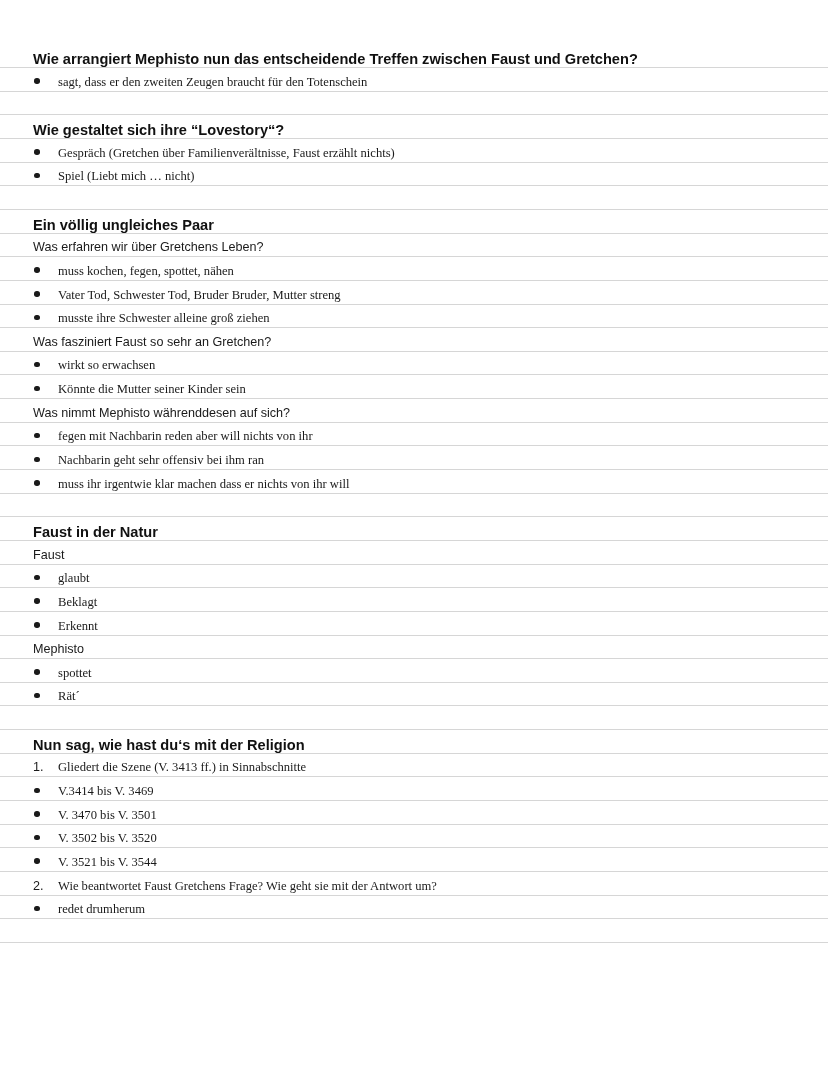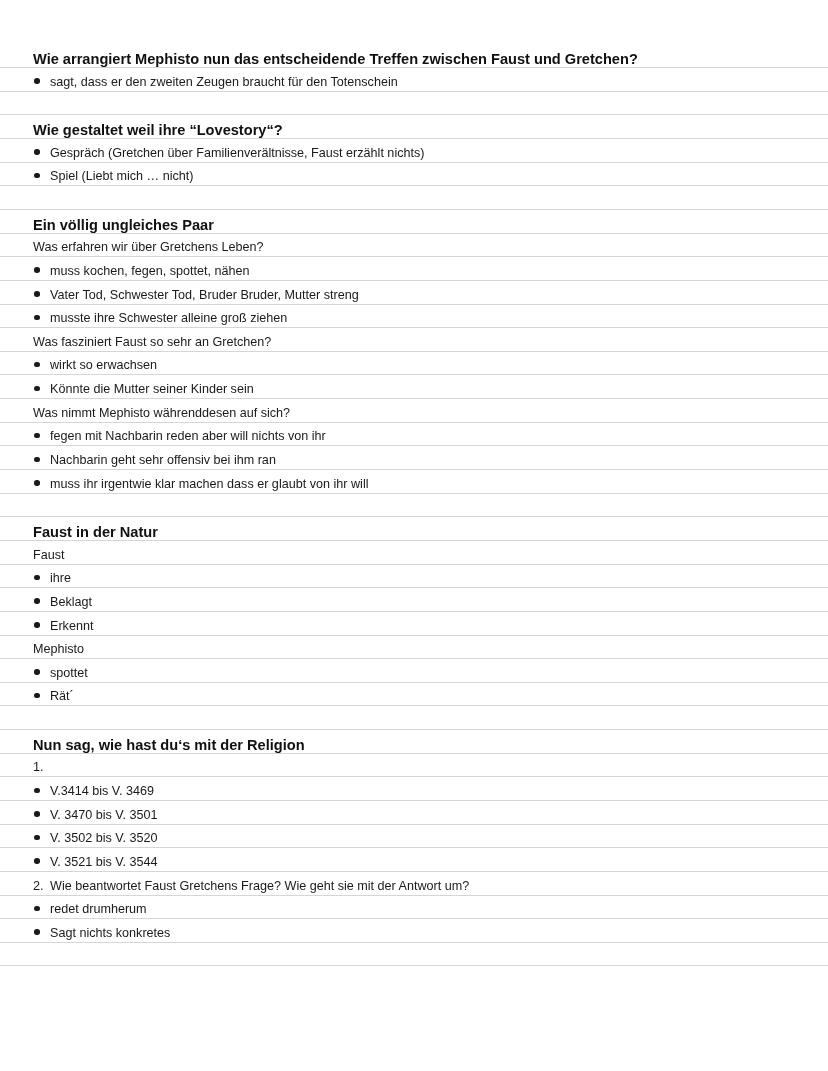--- a/index.html
+++ b/index.html
@@ -11,21 +11,21 @@
   .row {
     position: relative; height: 23.65px; box-sizing: border-box;
     border-bottom: 1.3px solid #d6d6d6;
   }
   .row .txt {
     position: absolute; bottom: 1px; white-space: nowrap;
     font-size: 12.6px; line-height: 15px;
   }
   .row.heading .txt { left: 33px; font-size: 14.6px; font-weight: bold; bottom: 0px; color: #111; }
   .row.plain .txt { left: 33px; }
-  .row.bullet .txt { left: 50px; }
+  .row.bullet .txt { left: 58px; font-family: Liberation Serif, serif; }
   .row .marker {
     position: absolute; left: 33px; bottom: 1px; font-size: 12.6px; line-height: 15px;
   }
   .row.bullet .marker::before {
     content: ""; display: inline-block; width: 5.5px; height: 5.5px; border-radius: 50%;
     background: #1a1a1a; position: relative; left: 1px; top: -2px;
   }
 </style>
 </head>
 <body>
@@ -35,21 +35,21 @@
   <div class="row heading">
       <span class="txt">Wie arrangiert Mephisto nun das entscheidende Treffen zwischen Faust und Gretchen?</span>
     </div>
   <div class="row bullet">
       <span class="marker"></span>
       <span class="txt">sagt, dass er den zweiten Zeugen braucht für den Totenschein</span>
     </div>
   <div class="row blank"></div>
 
   <div class="row heading">
-      <span class="txt">Wie gestaltet weil ihre “Lovestory“?</span>
+      <span class="txt">Wie gestaltet sich ihre “Lovestory“?</span>
     </div>
   <div class="row bullet">
       <span class="marker"></span>
       <span class="txt">Gespräch (Gretchen über Familienverältnisse, Faust erzählt nichts)</span>
     </div>
   <div class="row bullet">
       <span class="marker"></span>
       <span class="txt">Spiel (Liebt mich … nicht)</span>
     </div>
   <div class="row blank"></div>
@@ -89,33 +89,33 @@
   <div class="row bullet">
       <span class="marker"></span>
       <span class="txt">fegen mit Nachbarin reden aber will nichts von ihr</span>
     </div>
   <div class="row bullet">
       <span class="marker"></span>
       <span class="txt">Nachbarin geht sehr offensiv bei ihm ran</span>
     </div>
   <div class="row bullet">
       <span class="marker"></span>
-      <span class="txt">muss ihr irgentwie klar machen dass er glaubt von ihr will</span>
+      <span class="txt">muss ihr irgentwie klar machen dass er nichts von ihr will</span>
     </div>
   <div class="row blank"></div>
 
   <div class="row heading">
       <span class="txt">Faust in der Natur</span>
     </div>
   <div class="row plain">
       <span class="txt">Faust</span>
     </div>
   <div class="row bullet">
       <span class="marker"></span>
-      <span class="txt">ihre</span>
+      <span class="txt">glaubt</span>
     </div>
   <div class="row bullet">
       <span class="marker"></span>
       <span class="txt">Beklagt</span>
     </div>
   <div class="row bullet">
       <span class="marker"></span>
       <span class="txt">Erkennt</span>
     </div>
   <div class="row plain">
@@ -129,20 +129,21 @@
       <span class="marker"></span>
       <span class="txt">Rät´</span>
     </div>
   <div class="row blank"></div>
 
   <div class="row heading">
       <span class="txt">Nun sag, wie hast du‘s mit der Religion</span>
     </div>
   <div class="row bullet numbered">
       <span class="marker">1.</span>
+      <span class="txt">Gliedert die Szene (V. 3413 ff.) in Sinnabschnitte</span>
     </div>
   <div class="row bullet">
       <span class="marker"></span>
       <span class="txt">V.3414 bis V. 3469</span>
     </div>
   <div class="row bullet">
       <span class="marker"></span>
       <span class="txt">V. 3470 bis V. 3501</span>
     </div>
   <div class="row bullet">
@@ -154,22 +155,18 @@
       <span class="txt">V. 3521 bis V. 3544</span>
     </div>
   <div class="row bullet numbered">
       <span class="marker">2.</span>
       <span class="txt">Wie beantwortet Faust Gretchens Frage? Wie geht sie mit der Antwort um?</span>
     </div>
   <div class="row bullet">
       <span class="marker"></span>
       <span class="txt">redet drumherum</span>
     </div>
-  <div class="row bullet">
-      <span class="marker"></span>
-      <span class="txt">Sagt nichts konkretes</span>
-    </div>
   <div class="row blank"></div>
 </div>
 
 <style>
   .row.numbered .marker::before { content: none !important; }
 </style>
 
 </body></html>

